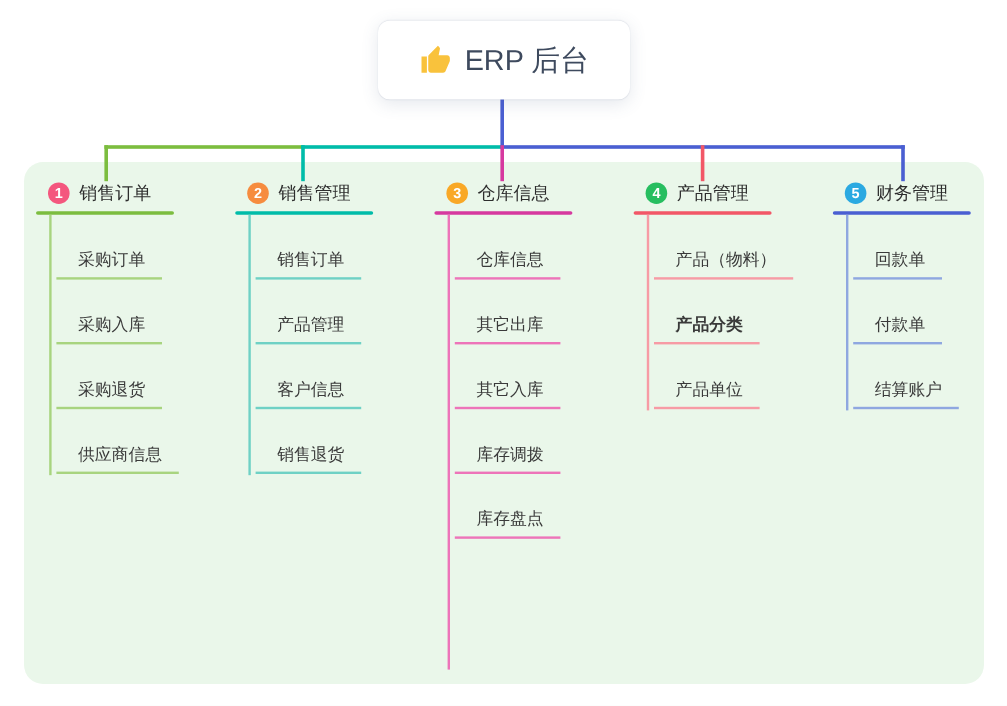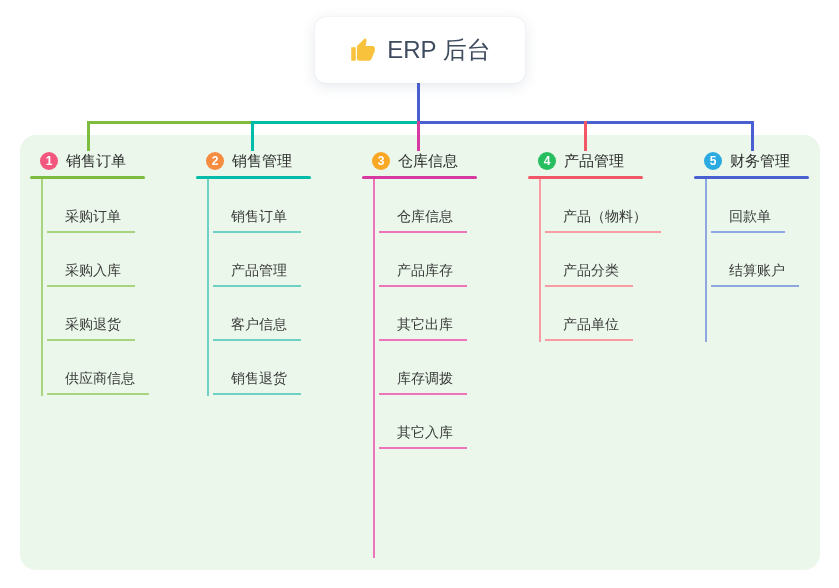--- a/index.html
+++ b/index.html
@@ -100,47 +100,48 @@
 
   <div class="branch" style="left:362px;">
     <div class="branch-header">
       <span class="badge" style="background: rgb(249, 168, 38);">3</span>
       <span class="branch-title">仓库信息</span>
     </div>
     <div class="branch-underline" style="background: rgb(214, 57, 159);"></div>
     <div class="children">
       <div class="child-vline" style="height: 379px; background: rgb(237, 116, 185);"></div>
       <div class="child" style="border-bottom-color: rgb(237, 116, 185);">仓库信息</div>
-      <div class="child" style="border-bottom-color: rgb(237, 116, 185);">产品库存</div>
       <div class="child" style="border-bottom-color: rgb(237, 116, 185); text-align: right;">其它出库</div>
+      <div class="child" style="border-bottom-color: rgb(237, 116, 185);">其它入库</div>
       <div class="child" style="border-bottom-color: rgb(237, 116, 185);">库存调拨</div>
-      <div class="child" style="border-bottom-color: rgb(237, 116, 185);">其它入库</div>
+      <div class="child" style="border-bottom-color: rgb(237, 116, 185);">库存盘点</div>
     </div>
   </div>
 
   <div class="branch" style="left:528px;">
     <div class="branch-header">
       <span class="badge" style="background: rgb(39, 190, 96);">4</span>
       <span class="branch-title">产品管理</span>
     </div>
     <div class="branch-underline" style="background: rgb(242, 87, 103);"></div>
     <div class="children">
       <div class="child-vline" style="height: 163px; background: rgb(247, 155, 165);"></div>
       <div class="child" style="border-bottom-color: rgb(247, 155, 165);">产品（物料）</div>
-      <div class="child" style="border-bottom-color: rgb(247, 155, 165);">产品分类</div>
+      <div class="child" style="border-bottom-color: rgb(247, 155, 165); font-weight: bold;">产品分类</div>
       <div class="child" style="border-bottom-color: rgb(247, 155, 165);">产品单位</div>
     </div>
   </div>
 
   <div class="branch" style="left:694px;">
     <div class="branch-header">
       <span class="badge" style="background: rgb(43, 169, 225);">5</span>
       <span class="branch-title">财务管理</span>
     </div>
     <div class="branch-underline" style="background: rgb(74, 95, 210);"></div>
     <div class="children">
       <div class="child-vline" style="height: 163px; background: rgb(143, 167, 224);"></div>
       <div class="child" style="border-bottom-color: rgb(143, 167, 224);">回款单</div>
+      <div class="child" style="border-bottom-color: rgb(143, 167, 224);">付款单</div>
       <div class="child" style="border-bottom-color: rgb(143, 167, 224);">结算账户</div>
     </div>
   </div>
 
 </div>
 
 </body></html>

